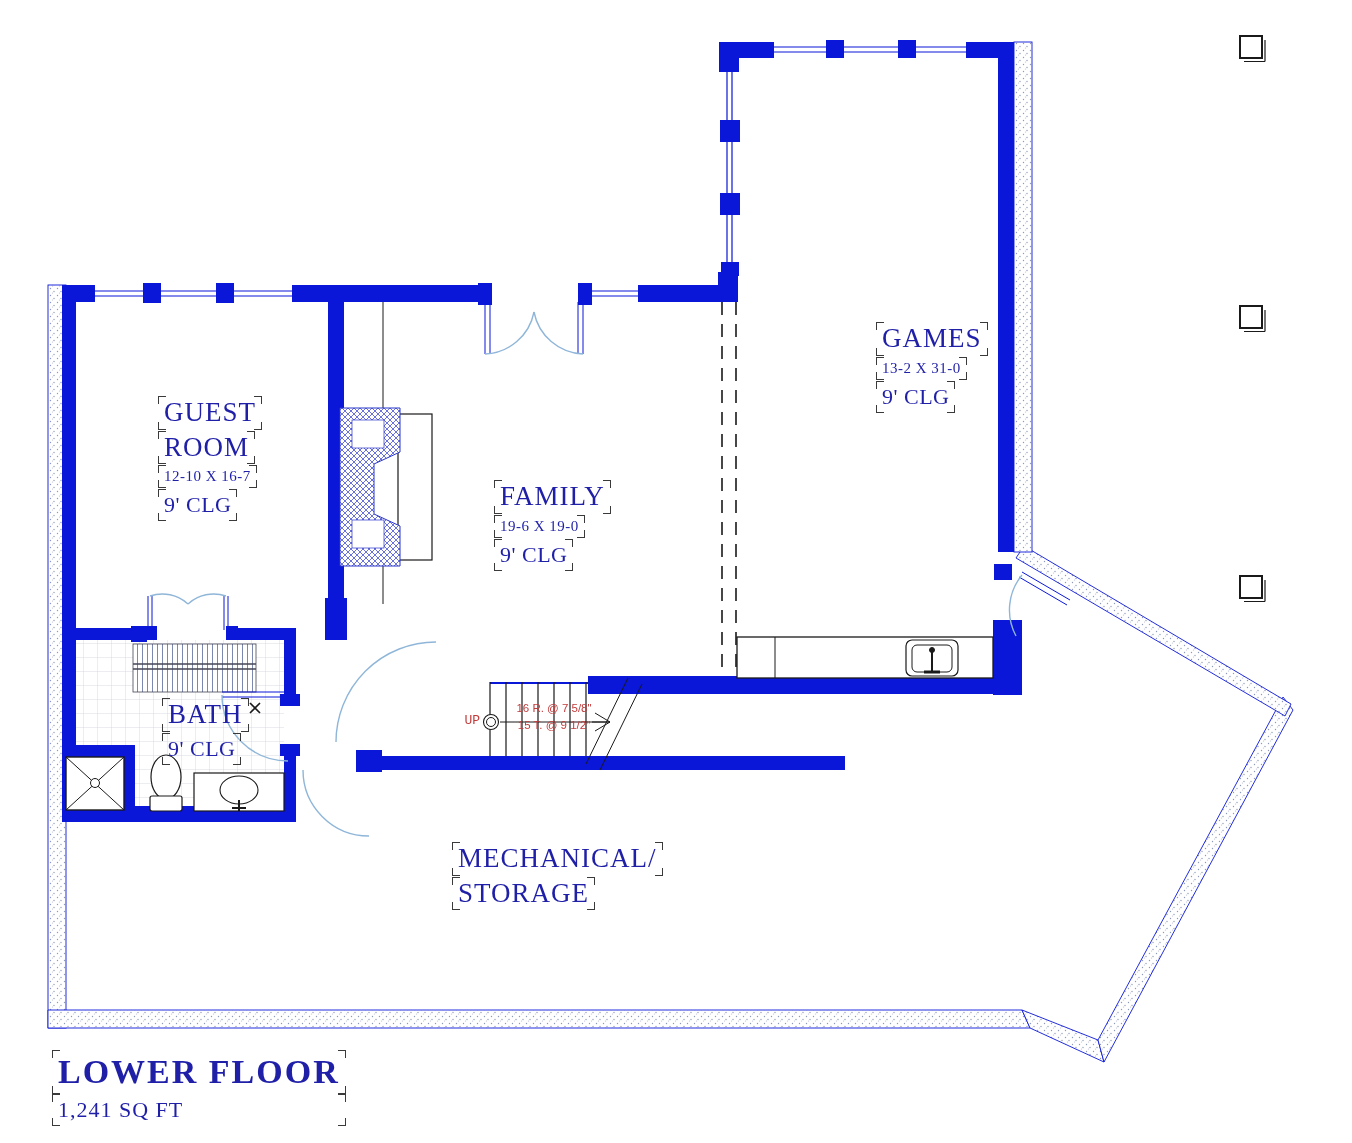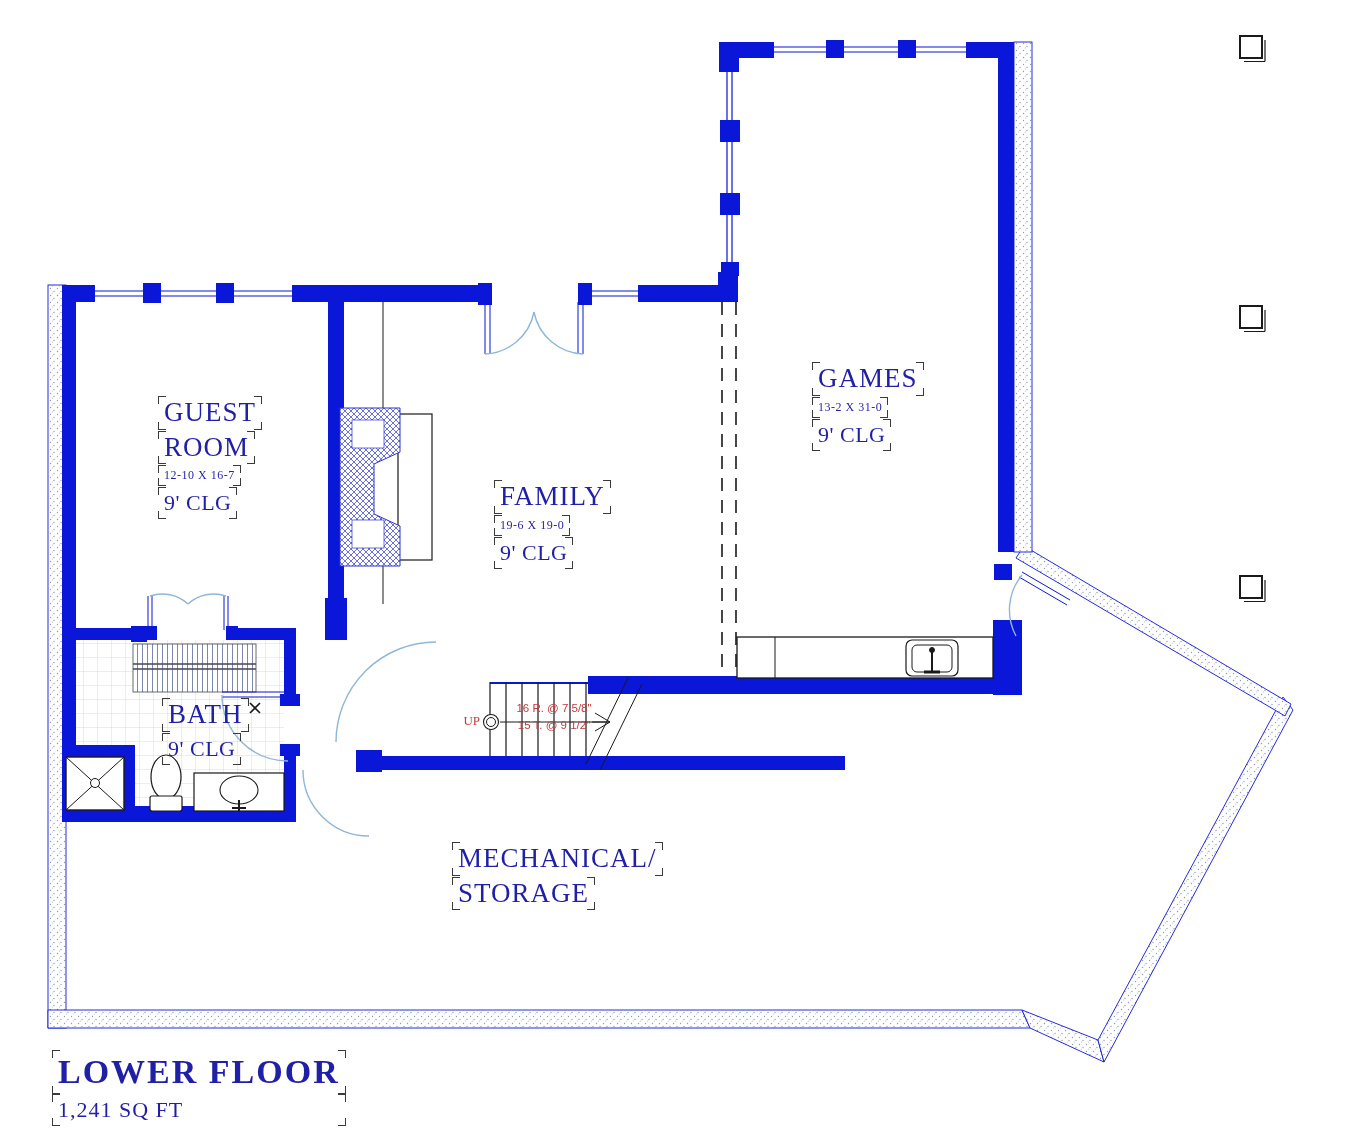--- a/index.html
+++ b/index.html
@@ -3,39 +3,39 @@
 <meta charset="utf-8">
 <style>
   html,body{margin:0;padding:0;background:#fff;}
   .canvas{
     position:relative;width:1352px;height:1143px;background:#ffffff;
     font-family:"Liberation Serif","DejaVu Serif",serif;overflow:hidden;
   }
   .plan-svg{position:absolute;left:0;top:0;width:1352px;height:1143px;}
   .rlabel{position:absolute;display:flex;flex-direction:column;align-items:flex-start;gap:1px;color:#1f1fa8;}
   .rname{font-size:27px;letter-spacing:1px;line-height:1.02;}
-  .rdims{font-size:12px;letter-spacing:.5px;}
+  .rdims{font-size:15px;letter-spacing:.5px;}
   .rclg{font-size:22px;letter-spacing:.5px;}
   .grip{
     position:relative;display:inline-block;padding:3px 6px;
     --g:#3a3a3a;
     background:
       linear-gradient(var(--g),var(--g)) left top / 8px 1px no-repeat,
       linear-gradient(var(--g),var(--g)) left top / 1px 8px no-repeat,
       linear-gradient(var(--g),var(--g)) right top / 8px 1px no-repeat,
       linear-gradient(var(--g),var(--g)) right top / 1px 8px no-repeat,
       linear-gradient(var(--g),var(--g)) left bottom / 8px 1px no-repeat,
       linear-gradient(var(--g),var(--g)) left bottom / 1px 8px no-repeat,
       linear-gradient(var(--g),var(--g)) right bottom / 8px 1px no-repeat,
       linear-gradient(var(--g),var(--g)) right bottom / 1px 8px no-repeat;
   }
   .stair-notes{position:absolute;left:498px;top:700px;width:112px;text-align:center;
     color:#c23b3b;font-size:11.5px;line-height:1.45;font-family:"Liberation Sans",sans-serif;}
   .up-label{position:absolute;left:450px;top:713px;width:30px;text-align:right;
-    color:#c23b3b;font-size:13px;font-family:Liberation Serif, serif;}
+    color:#c23b3b;font-size:13px;font-family:Liberation Mono, monospace;}
   .titleblock{position:absolute;left:52px;top:1050px;display:flex;flex-direction:column;gap:0px;color:#1f1fa8;}
   .title-main{font-size:34px;letter-spacing:2px;font-weight:bold;}
   .title-area{font-size:22px;letter-spacing:1px;}
 </style>
 </head>
 <body>
 
 <div class="canvas">
 
 <svg class="plan-svg" viewBox="0 0 1352 1143">
@@ -234,21 +234,21 @@
     <span class="rdims grip">12-10 X 16-7</span>
     <span class="rclg grip">9' CLG</span>
   </div>
 
   <div class="rlabel" style="left:494px;top:436px;margin-top:44px;">
     <span class="rname grip">FAMILY</span>
     <span class="rdims grip">19-6 X 19-0</span>
     <span class="rclg grip">9' CLG</span>
   </div>
 
-  <div class="rlabel" style="left:812px;top:322px;margin-top:40px;">
+  <div class="rlabel" style="left:876px;top:322px;">
     <span class="rname grip">GAMES</span>
     <span class="rdims grip">13-2 X 31-0</span>
     <span class="rclg grip">9' CLG</span>
   </div>
 
   <div class="rlabel" style="left:162px;top:698px;">
     <span class="rname grip">BATH</span>
     <span class="rclg grip">9' CLG</span>
   </div>
 

